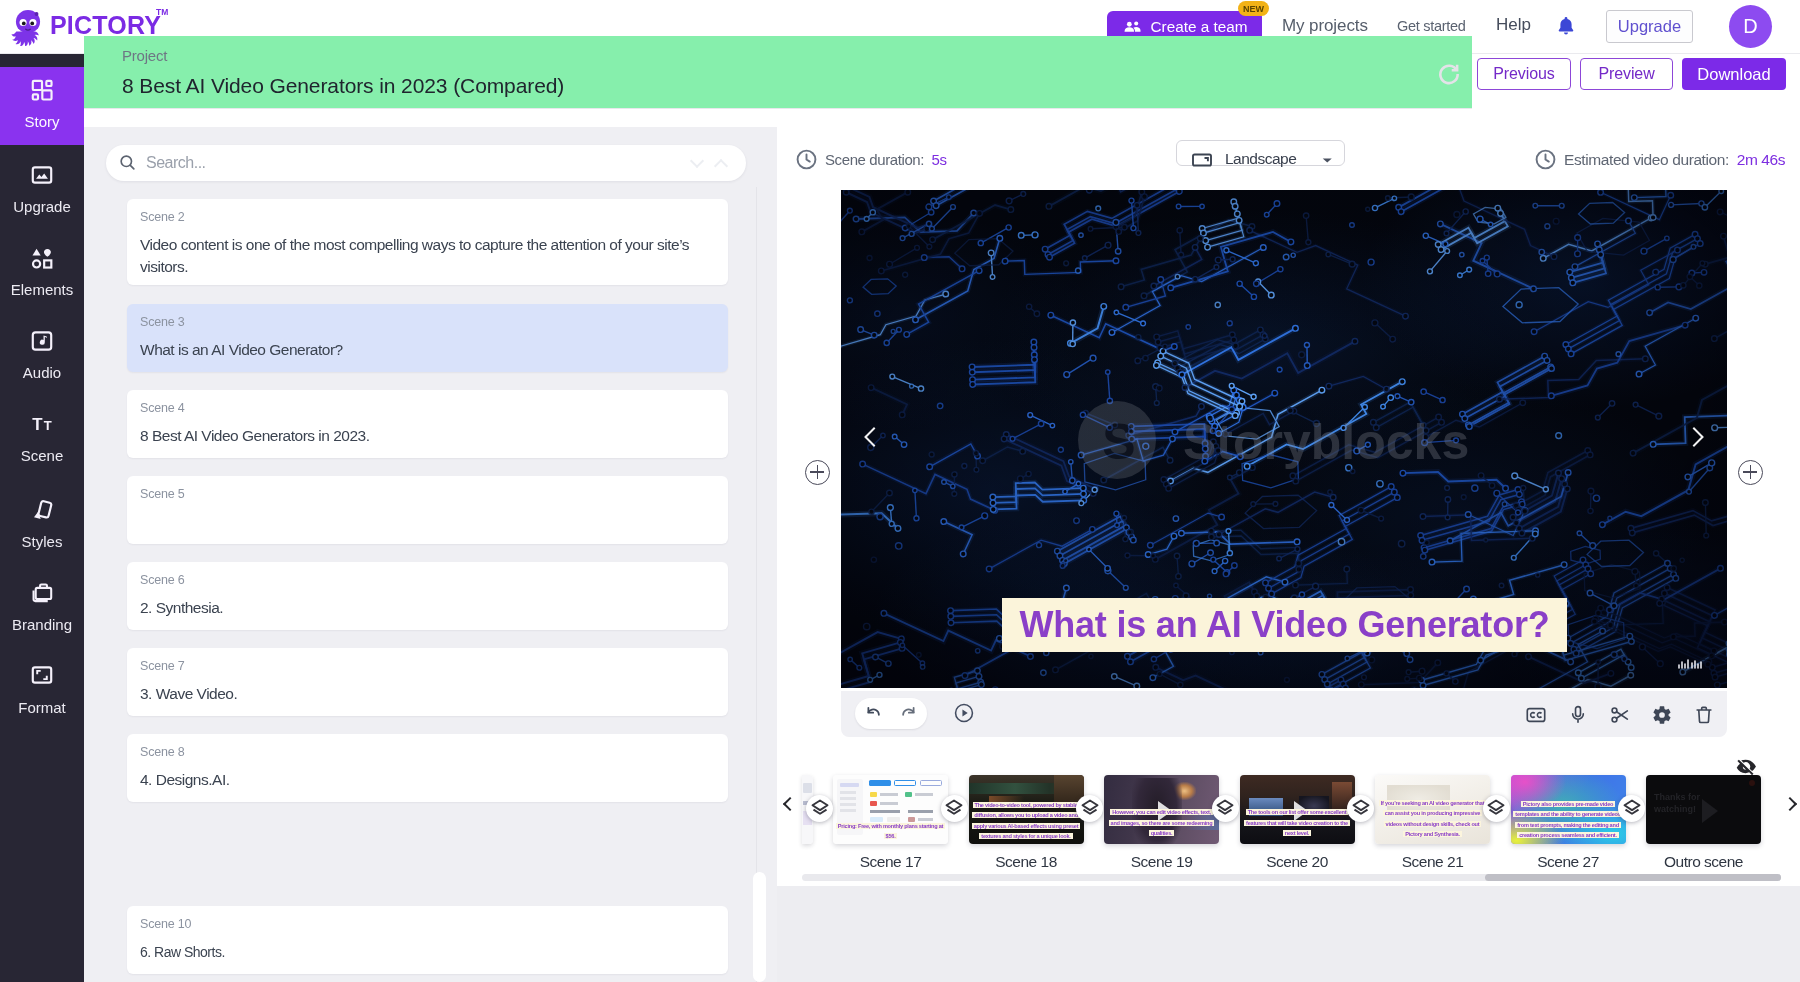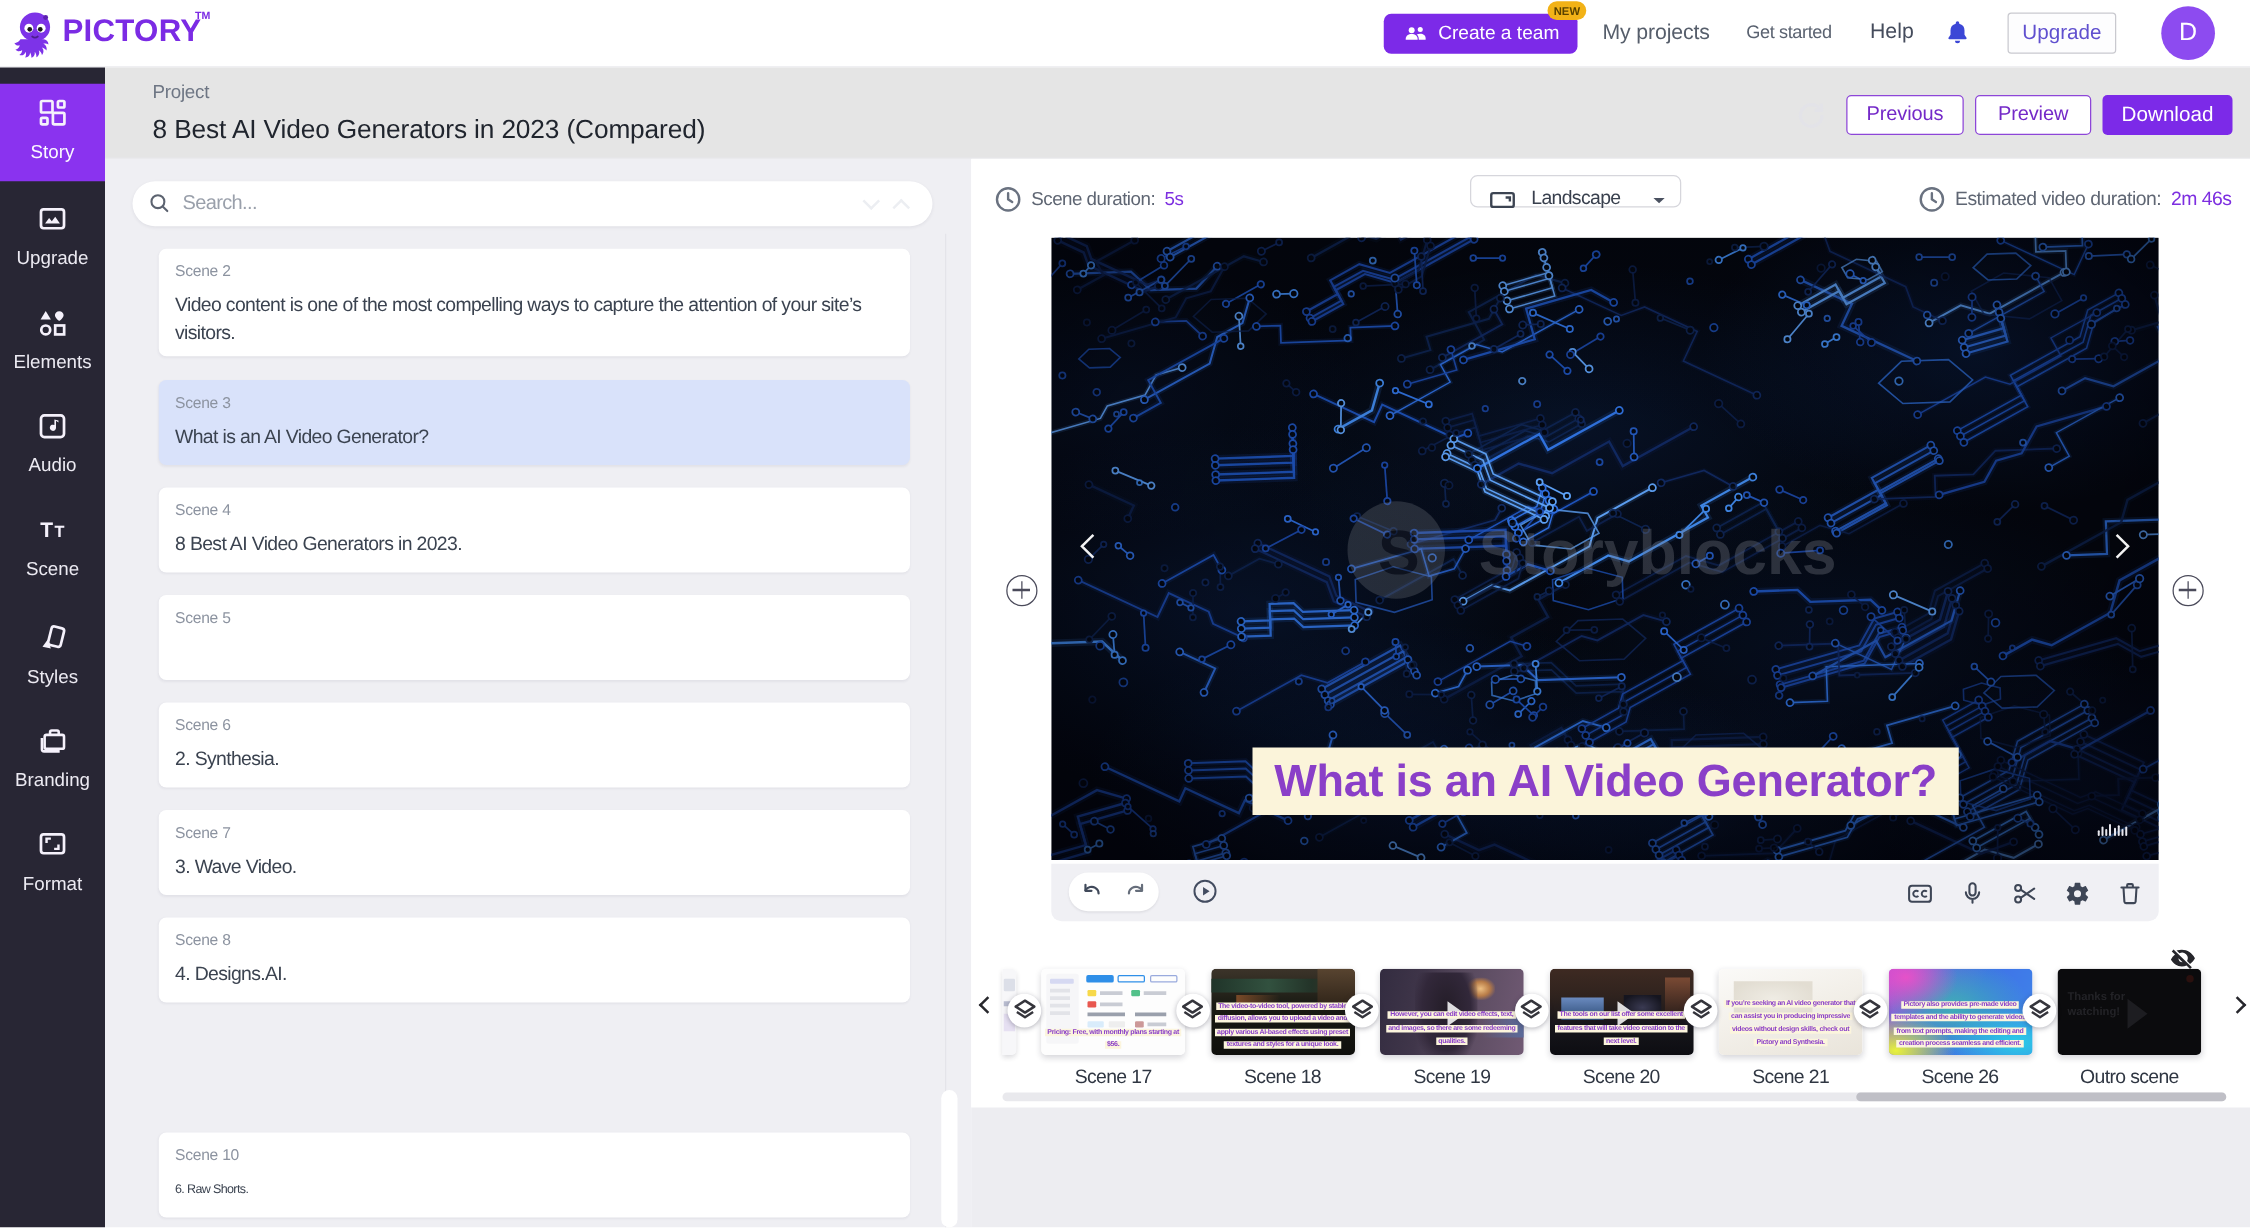--- a/index.html
+++ b/index.html
@@ -36,21 +36,21 @@
   <div class="abs" style="left:1397px;top:18px;font-size:14.5px;letter-spacing:-0.3px;color:#5a6270">Get started</div>
   <div class="abs" style="left:1496px;top:15px;font-size:17px;color:#454c5c">Help</div>
   <div class="abs" style="left:1554px;top:14px"><svg width="24" height="24" viewBox="0 0 24 24" xmlns="http://www.w3.org/2000/svg" style="">
         <path d="M12 3 a1.4 1.4 0 0 1 1.4 1.4 v.5 a5.6 5.6 0 0 1 4.2 5.4 v3.4 l1.6 2.5 a.8.8 0 0 1 -.7 1.2 H5.5 a.8.8 0 0 1 -.7 -1.2 l1.6 -2.5 V10.3 a5.6 5.6 0 0 1 4.2 -5.4 v-.5 A1.4 1.4 0 0 1 12 3 Z" fill="#3c47d6"></path>
         <path d="M10 18.6 a2 2 0 0 0 4 0 Z" fill="#3c47d6"></path>
       </svg></div>
   <div class="abs" style="left:1606px;top:10px;width:87px;height:33px;background:#fdfdfe;border:1.5px solid #c9c9cf;border-radius:3px;font-size:16.5px;color:#6050cf;display:flex;align-items:center;justify-content:center">Upgrade</div>
   <div class="abs" style="left:1729px;top:5px;width:43px;height:43px;border-radius:50%;background:#8d4bf0;color:#fff;font-size:20px;display:flex;align-items:center;justify-content:center">D</div>
 </div>
 
-<div class="abs" style="left:84px;top:54px;width:1716px;height:73px;background:#e5e5e5;border-bottom:1px solid #e8e8ec">
+<div class="abs" style="left:84px;top:36px;width:1388px;height:73px;background:#86efac;border-bottom:1px solid #e8e8ec">
   <div class="abs" style="left:38px;top:11px;font-size:15px;letter-spacing:-0.2px;color:#6e7684">Project</div>
   <div class="abs" style="left:38px;top:38px;font-size:21px;letter-spacing:-0.1px;color:#20252e">8 Best AI Video Generators in 2023 (Compared)</div>
   <div class="abs" style="left:1352px;top:25px"><svg width="26" height="26" viewBox="0 0 24 24" xmlns="http://www.w3.org/2000/svg" style="">
         <path d="M19 8.5 A8 8 0 1 0 20 12" fill="none" stroke="#e3e3e8" stroke-width="2.4"></path>
         <path d="M19.5 3.5 v5 h-5" fill="none" stroke="#e3e3e8" stroke-width="2.4"></path>
       </svg></div>
   <div class="abs" style="left:1393px;top:22px;width:94px;height:32px;background:#fff;border:1px solid #8d46d8;border-radius:4px;color:#7429c8;font-size:16px;letter-spacing:-0.1px;display:flex;align-items:center;justify-content:center">Previous</div>
   <div class="abs" style="left:1496px;top:22px;width:93px;height:32px;background:#fff;border:1px solid #8d46d8;border-radius:4px;color:#7429c8;font-size:16px;letter-spacing:-0.1px;display:flex;align-items:center;justify-content:center">Preview</div>
   <div class="abs" style="left:1598px;top:22px;width:104px;height:32px;background:#7c2ae8;border-radius:4px;color:#fff;font-size:16.5px;display:flex;align-items:center;justify-content:center">Download</div>
 </div>
@@ -143,21 +143,21 @@
     <div style="position:absolute;left:43px;top:521px;width:601px;height:68px;background:#ffffff;border-radius:6px;box-shadow:0 1px 2px rgba(40,40,60,0.06)">
       <div style="position:absolute;left:13px;top:11px;font-size:12.5px;letter-spacing:-0.2px;color:#8c93a0">Scene 7</div>
       <div style="position:absolute;left:13px;top:35px;width:580px;font-size:15.5px;letter-spacing:-0.5px;line-height:22px;color:#3b4350">3. Wave Video.</div>
     </div>
     <div style="position:absolute;left:43px;top:607px;width:601px;height:68px;background:#ffffff;border-radius:6px;box-shadow:0 1px 2px rgba(40,40,60,0.06)">
       <div style="position:absolute;left:13px;top:11px;font-size:12.5px;letter-spacing:-0.2px;color:#8c93a0">Scene 8</div>
       <div style="position:absolute;left:13px;top:35px;width:580px;font-size:15.5px;letter-spacing:-0.5px;line-height:22px;color:#3b4350">4. Designs.AI.</div>
     </div>
     <div style="position:absolute;left:43px;top:779px;width:601px;height:68px;background:#ffffff;border-radius:6px;box-shadow:0 1px 2px rgba(40,40,60,0.06)">
       <div style="position:absolute;left:13px;top:11px;font-size:12.5px;letter-spacing:-0.2px;color:#8c93a0">Scene 10</div>
-      <div style="position:absolute;left:13px;top:35px;width:580px;font-size:10px;letter-spacing:-0.5px;line-height:22px;color:#3b4350">6. Raw Shorts.</div>
+      <div style="position:absolute;left:13px;top:35px;width:580px;font-size:14px;letter-spacing:-0.5px;line-height:22px;color:#3b4350">6. Raw Shorts.</div>
     </div>
   <div class="abs" style="left:672px;top:60px;width:1px;height:795px;background:#e4e4e9"></div>
   <div class="abs" style="left:669px;top:745px;width:13px;height:110px;background:#fff;border-radius:7px"></div>
 </div>
 
 <div class="abs" style="left:777px;top:127px;width:1023px;height:759px;background:#fff">
   <div class="abs" style="left:18px;top:21px"><svg width="23" height="23" viewBox="0 0 24 24" xmlns="http://www.w3.org/2000/svg">
         <circle cx="12" cy="12" r="9.3" fill="none" stroke="#6a7280" stroke-width="2"></circle>
         <path d="M12 6.8 V12 l3.4 2.2" fill="none" stroke="#6a7280" stroke-width="2" stroke-linecap="round"></path>
       </svg></div>
@@ -1939,21 +1939,21 @@
 <div class="abs" style="left:1510.5px;top:775px;width:115px;height:69px;border-radius:4px;overflow:hidden;box-shadow:0 2px 5px rgba(30,30,50,.18)">
     <div style="position:absolute;inset:0;background:radial-gradient(ellipse 70% 60% at 88% 85%,rgba(40,210,230,.95),rgba(40,210,230,0) 70%),radial-gradient(ellipse 55% 55% at 5% 95%,#e8f23a,rgba(230,240,60,0) 75%),radial-gradient(ellipse 50% 60% at 12% 10%,rgba(235,80,200,.95),rgba(235,80,200,0) 72%),radial-gradient(ellipse 70% 80% at 45% 45%,rgba(60,190,170,.8),rgba(60,190,170,0) 75%),linear-gradient(115deg,#b14fd8 0%,#5a6ae0 30%,#3f72e8 55%,#3f86e8 100%)">
       <div style="position:absolute;left:0;right:0;bottom:4px;text-align:center;font-size:5.6px;line-height:10.2px;letter-spacing:-0.25px;font-weight:bold;color:#8a3fc8">
         <div style="white-space:nowrap"><span style="background:#fcf5dd;padding:0 2px">Pictory also provides pre-made video</span></div>
         <div style="white-space:nowrap"><span style="background:#fcf5dd;padding:0 2px">templates and the ability to generate videos</span></div>
         <div style="white-space:nowrap"><span style="background:#fcf5dd;padding:0 2px">from text prompts, making the editing and</span></div>
         <div style="white-space:nowrap"><span style="background:#fcf5dd;padding:0 2px">creation process seamless and efficient.</span></div>
       </div>
     </div>
   </div>
-<div class="abs" style="left:1480.5px;top:853px;width:175px;text-align:center;font-size:15.5px;letter-spacing:-0.5px;color:#2f3642">Scene 26</div>
+<div class="abs" style="left:1480.5px;top:853px;width:175px;text-align:center;font-size:15.5px;letter-spacing:-0.5px;color:#2f3642">Scene 27</div>
 <div class="abs" style="left:1646px;top:775px;width:115px;height:69px;border-radius:4px;overflow:hidden;box-shadow:0 2px 5px rgba(30,30,50,.18)">
     <div style="position:absolute;inset:0;background:#0b0b0d">
       <div style="position:absolute;left:8px;top:16px;font-size:9px;line-height:12px;font-weight:bold;color:#232327">Thanks for<br>watching!</div>
       <div style="position:absolute;top:24px;left:56px;width:0;height:0;opacity:1;border-left:16px solid #1d1d21;border-top:12px solid transparent;border-bottom:12px solid transparent"></div>
       <div style="position:absolute;right:6px;top:5px;width:6px;height:6px;border-radius:50%;background:#2a100e"></div>
     </div>
   </div>
 <div class="abs" style="left:1616px;top:853px;width:175px;text-align:center;font-size:15.5px;letter-spacing:-0.5px;color:#2f3642">Outro scene</div>
 <div class="abs" style="left:806.2px;top:794.5px;width:27px;height:27px;border-radius:50%;background:#fff;box-shadow:0 1px 4px rgba(40,40,60,.35);display:flex;align-items:center;justify-content:center">
     <svg width="24" height="24" viewBox="0 0 24 24" xmlns="http://www.w3.org/2000/svg" style="">

